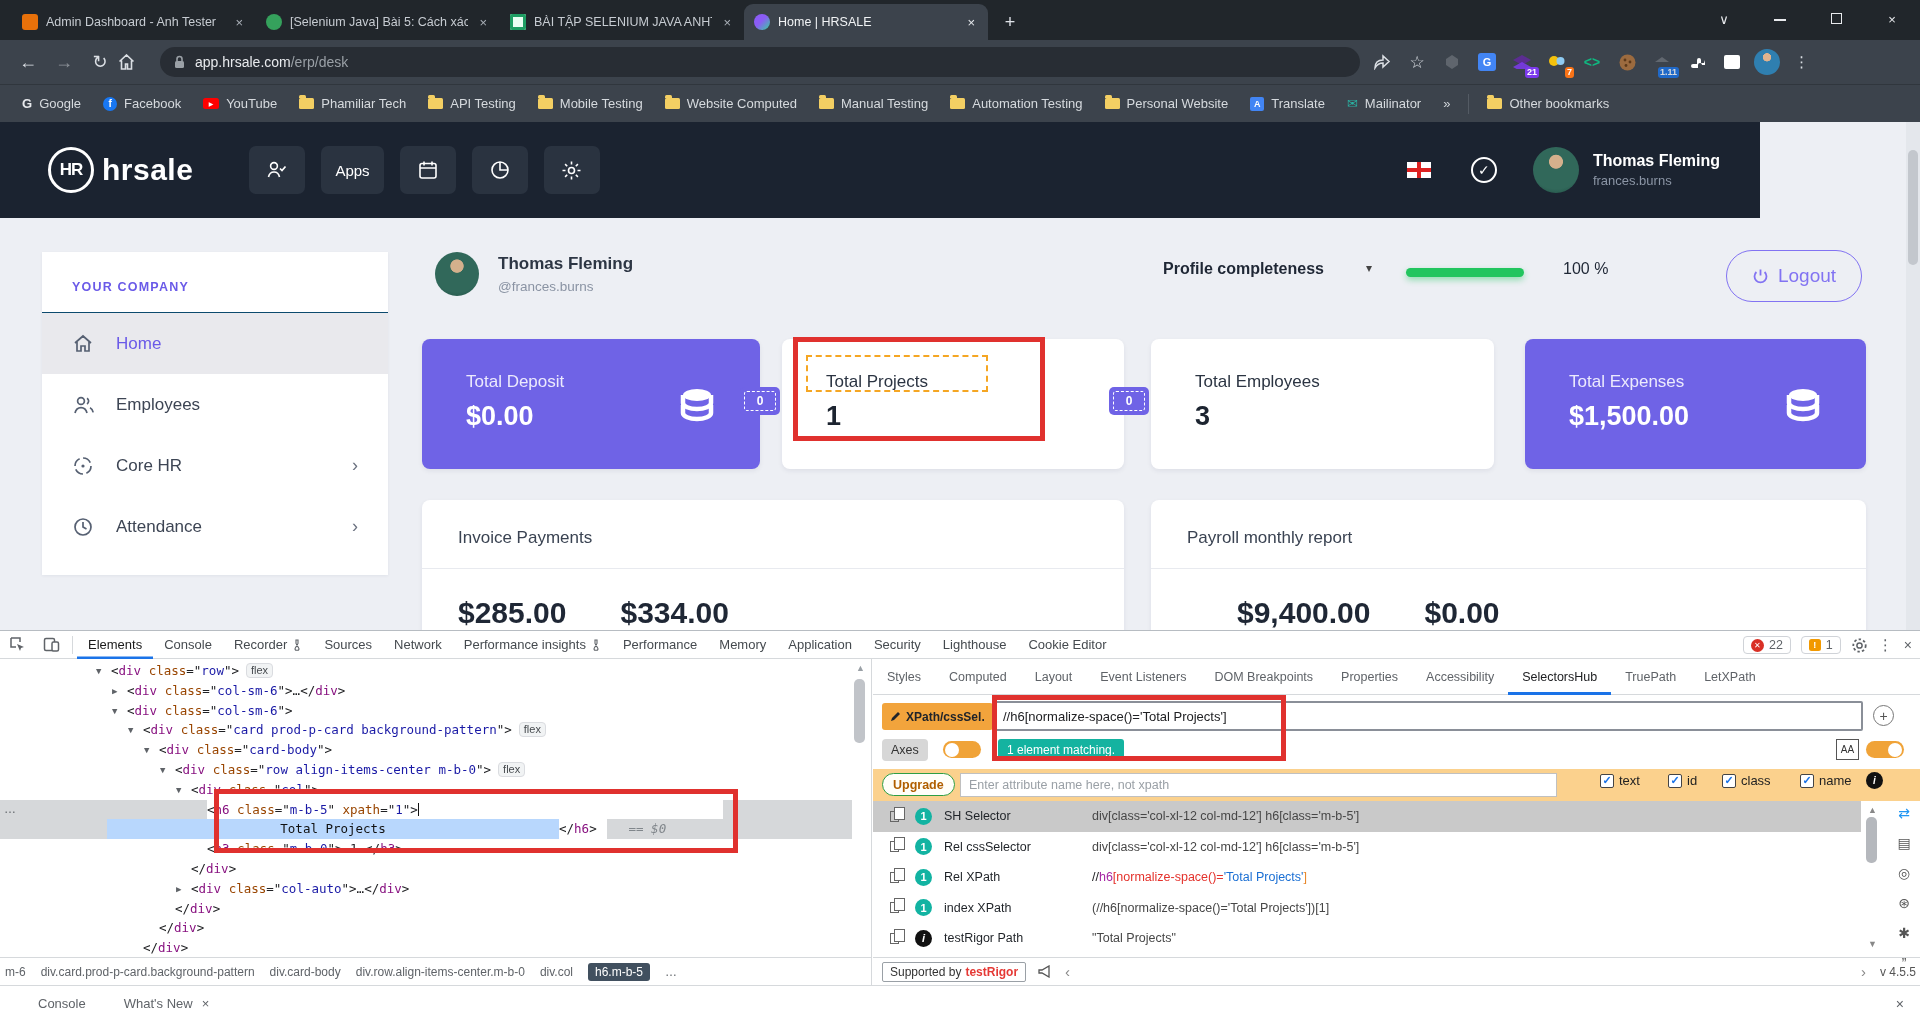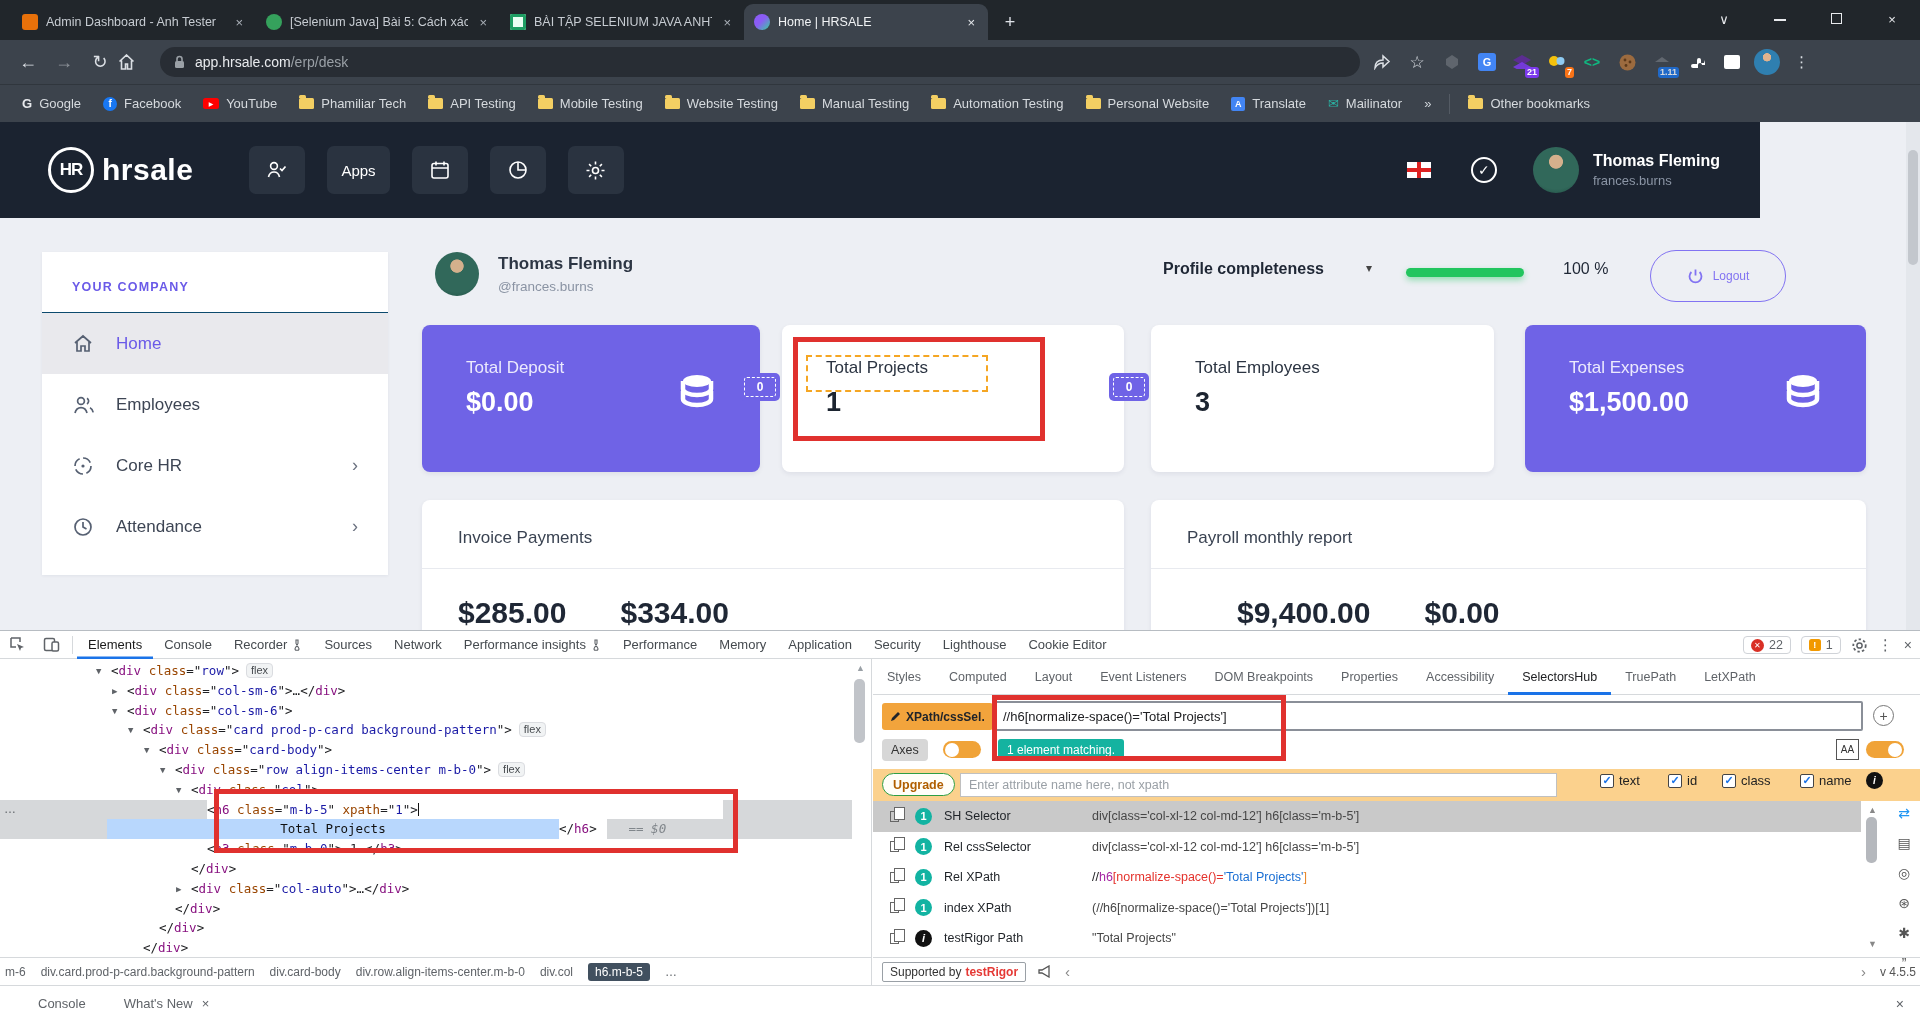--- a/index.html
+++ b/index.html
@@ -40,21 +40,21 @@
 .bicon-fb{width:14px;height:14px;border-radius:50%;background:#1877f2;color:#fff;font-size:10px;font-weight:bold;display:flex;align-items:center;justify-content:center}
 .bicon-yt{width:16px;height:11px;background:#f00;border-radius:2.5px;color:#fff;font-size:6px;display:flex;align-items:center;justify-content:center}
 .bicon-tr{width:14px;height:14px;background:#4285f4;border-radius:2px;color:#fff;font-size:9px;font-weight:bold;display:flex;align-items:center;justify-content:center}
 .bicon-ml{color:#2ab1a2;font-size:13px}
 
 .page{position:absolute;top:122px;left:0;width:1920px;height:508px;overflow:hidden;background:#edeff4}
 .appheader{position:absolute;top:0;left:0;width:1760px;height:96px;background:#1b2330;display:flex;align-items:center}
 .logo{display:flex;align-items:center;margin-left:48px}
 .logo-circ{width:46px;height:46px;border:3px solid #fff;border-radius:50%;color:#fff;font-weight:bold;font-size:17px;display:flex;align-items:center;justify-content:center;letter-spacing:-1px}
 .logo-txt{color:#fff;font-size:30px;font-weight:bold;margin-left:8px;letter-spacing:.5px}
-.hbtn{min-width:56px;height:48px;background:#2a3340;border-radius:7px;margin-left:22px;display:flex;align-items:center;justify-content:center;color:#fff;font-size:15px;padding:0 14px}
+.hbtn{min-width:56px;height:48px;background:#2a3340;border-radius:7px;margin-left:16px;display:flex;align-items:center;justify-content:center;color:#fff;font-size:15px;padding:0 14px}
 .hdr-right{position:absolute;right:40px;top:0;height:96px;display:flex;align-items:center}
 .flagwrap{width:24px;height:16px;background:#fff;position:relative;margin-right:40px}
 .flagwrap:before{content:"";position:absolute;left:10px;top:0;width:4px;height:16px;background:#d22}
 .flagwrap:after{content:"";position:absolute;left:0;top:6px;width:24px;height:4px;background:#d22}
 .chkcirc{width:26px;height:26px;border:2px solid #fff;border-radius:50%;color:#fff;font-size:14px;display:flex;align-items:center;justify-content:center;margin-right:36px}
 .avatar{border-radius:50%;background:radial-gradient(circle at 50% 32%,#d4b08c 17%,#31685a 19% 70%,#1f4a40)}
 .hdr-user{margin-left:14px}
 .hdr-user .nm{color:#fff;font-size:16px;font-weight:bold}
 .hdr-user .sub{color:#8b95a5;font-size:13px;margin-top:3px}
 .sidebar{position:absolute;left:42px;top:130px;width:346px;height:323px;background:#fff;box-shadow:0 1px 3px rgba(20,30,60,.06)}
@@ -63,22 +63,22 @@
 .sb-item.active{background:#e9e9ed;color:#6a5ae8}
 .sb-item .sic{width:26px;display:flex;margin-right:18px}
 .sb-item .chev{margin-left:auto;color:#6b7280;font-size:18px}
 .prof-av{left:435px;top:130px;width:44px;height:44px}
 .prof-nm{left:498px;top:132px;font-size:17px;color:#2d3644;font-weight:bold}
 .prof-hd{left:498px;top:157px;font-size:13.5px;color:#8a93a3}
 .cmp-lbl{left:1163px;top:138px;font-size:16px;color:#1f2735;font-weight:bold}
 .cmp-car{left:1366px;top:139px;color:#444;font-size:12px}
 .cmp-bar{left:1406px;top:146px;width:118px;height:9px;border-radius:5px;background:#22c55e;box-shadow:0 3px 6px rgba(34,197,94,.45)}
 .cmp-pct{left:1563px;top:138px;font-size:16px;color:#1f2735}
-.logout{left:1650px;top:128px;width:136px;height:52px;border:1.5px solid #8273f2;border-radius:26px;color:#8273f2;font-size:12px;display:flex;align-items:center;justify-content:center;gap:9px}
-.scard{top:203px;height:147px;border-radius:8px;box-shadow:0 2px 5px rgba(25,35,65,.07)}
+.logout{left:1726px;top:128px;width:136px;height:52px;border:1.5px solid #8273f2;border-radius:26px;color:#8273f2;font-size:19px;display:flex;align-items:center;justify-content:center;gap:9px}
+.scard{top:217px;height:130px;border-radius:8px;box-shadow:0 2px 5px rgba(25,35,65,.07)}
 .scard .ct{position:absolute;left:44px;top:33px;font-size:17px}
 .scard .cv{position:absolute;left:44px;top:62px;font-size:27px;font-weight:bold}
 .scard.purple{background:#6f63e6}.scard.purple .ct{color:#eceafd}.scard.purple .cv{color:#fff}
 .scard.white{background:#fff}.scard.white .ct{color:#2b3442}.scard.white .cv{color:#1c2430}
 .cicon{position:absolute;right:42px;top:48px}
 .bank{width:40px;height:28px;background:#6f63e6;border-radius:5px;display:flex;align-items:center;justify-content:center;position:relative}
 .bank:before{content:"";position:absolute;inset:4px;border:1.5px dashed #fff;border-radius:3px}
 .bank span{color:#fff;font-size:12px;font-weight:bold}
 .widget{top:378px;height:200px;background:#fff;border-radius:8px;box-shadow:0 2px 5px rgba(25,35,65,.07)}
 .widget .wt{position:absolute;left:36px;top:28px;font-size:17px;color:#3a4352}
@@ -313,21 +313,21 @@
         <span class="bm">
           <span class="bicon">
             <span class="folder"></span>
           </span>
           <span>Mobile Testing</span>
         </span>
         <span class="bm">
           <span class="bicon">
             <span class="folder"></span>
           </span>
-          <span>Website Testing</span>
+          <span>Website Computed</span>
         </span>
         <span class="bm">
           <span class="bicon">
             <span class="folder"></span>
           </span>
           <span>Manual Testing</span>
         </span>
         <span class="bm">
           <span class="bicon">
             <span class="folder"></span>

